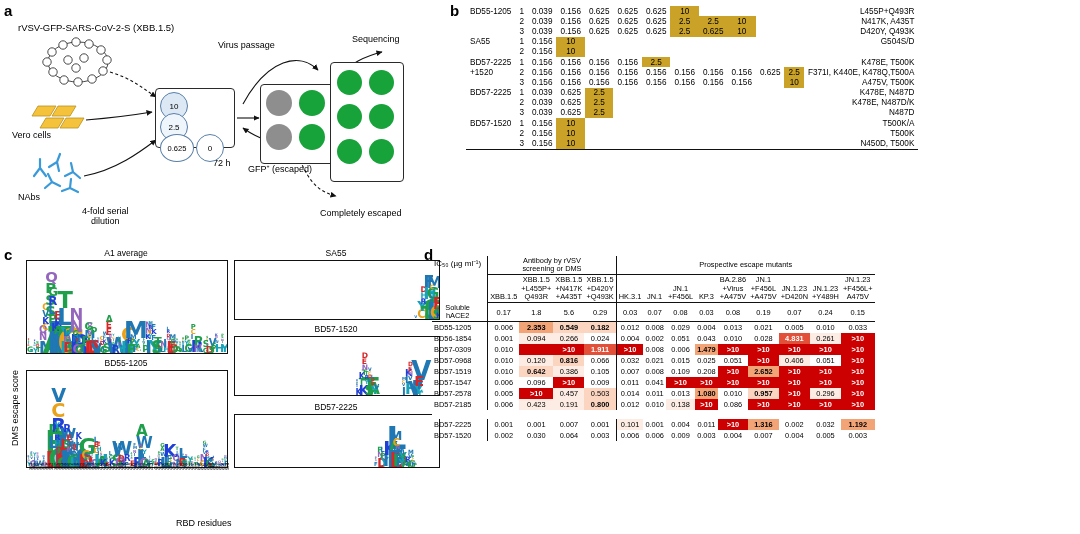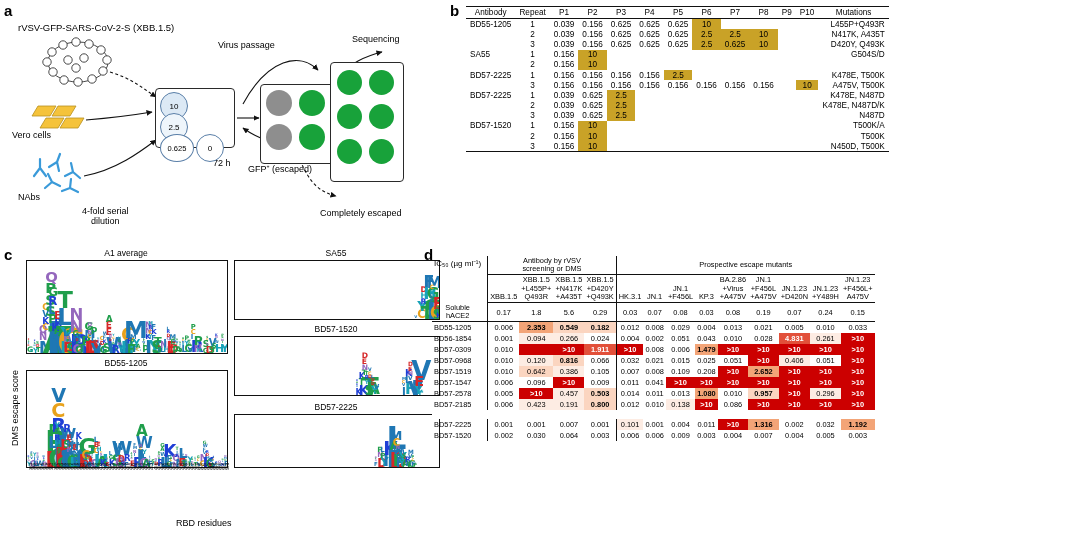--- a/index.html
+++ b/index.html
@@ -145,35 +145,20 @@
   <div class="circ green" style="left:337px;top:104px;width:25px;height:25px;"></div>
   <div class="circ green" style="left:369px;top:104px;width:25px;height:25px;"></div>
   <div class="circ green" style="left:337px;top:139px;width:25px;height:25px;"></div>
   <div class="circ green" style="left:369px;top:139px;width:25px;height:25px;"></div>
 </div>
 
 <div id="panel-b">
   <div class="panel-letter">b</div>
   <table class="b-tab" id="b-table">
       <tbody>
-        <tr class="topline">
-          <th>Antibody</th>
-          <th>Repeat</th>
-          <th>P1</th>
-          <th>P2</th>
-          <th>P3</th>
-          <th>P4</th>
-          <th>P5</th>
-          <th>P6</th>
-          <th>P7</th>
-          <th>P8</th>
-          <th>P9</th>
-          <th>P10</th>
-          <th>Mutations</th>
-        </tr>
         <tr>
           <td class="ab-name">BD55-1205</td>
           <td class="">1</td>
           <td class=" ">0.039</td>
           <td class=" ">0.156</td>
           <td class=" ">0.625</td>
           <td class=" ">0.625</td>
           <td class=" ">0.625</td>
           <td class="hl ">10</td>
           <td class=" "></td>
@@ -249,20 +234,35 @@
           <td class=" ">0.156</td>
           <td class=" ">0.156</td>
           <td class=" ">0.156</td>
           <td class="hl ">2.5</td>
           <td class=" "></td>
           <td class=" "></td>
           <td class=" "></td>
           <td class=" "></td>
           <td class=" "></td>
           <td class="mut">K478E, T500K</td>
+        </tr>
+        <tr>
+          <td class="ab-name">+1520</td>
+          <td class="">2</td>
+          <td class=" ">0.156</td>
+          <td class=" ">0.156</td>
+          <td class=" ">0.156</td>
+          <td class=" ">0.156</td>
+          <td class=" ">0.156</td>
+          <td class=" ">0.156</td>
+          <td class=" ">0.156</td>
+          <td class=" ">0.156</td>
+          <td class=" ">0.625</td>
+          <td class="hl ">2.5</td>
+          <td class="mut">F371I, K440E, K478Q,T500A</td>
         </tr>
         <tr>
           <td class="ab-name"></td>
           <td class="">3</td>
           <td class=" ">0.156</td>
           <td class=" ">0.156</td>
           <td class=" ">0.156</td>
           <td class=" ">0.156</td>
           <td class=" ">0.156</td>
           <td class=" ">0.156</td>
@@ -1133,21 +1133,21 @@
           <td class="" style="background:#ffffff;color:#000;">0.025</td>
           <td class="" style="background:#ffffff;color:#000;">0.051</td>
           <td class="" style="background:#cc0000;color:#fff;font-weight:bold;">&gt;10</td>
           <td class="" style="background:#fdece3;color:#000;">0.406</td>
           <td class="" style="background:#ffffff;color:#000;">0.051</td>
           <td class="" style="background:#cc0000;color:#fff;font-weight:bold;">&gt;10</td>
         </tr>
         <tr>
           <td class="d-rowlbl">BD57-1519</td>
           <td class=" hsep" style="background:#ffffff;color:#000;">0.010</td>
-          <td class="" style="background:#fbd5c0;color:#000;font-weight:normal;">0.642</td>
+          <td class="" style="background:#fbd5c0;color:#000;font-weight:bold;">0.642</td>
           <td class="" style="background:#fdece3;color:#000;">0.386</td>
           <td class="" style="background:#ffffff;color:#000;">0.105</td>
           <td class=" hsep" style="background:#ffffff;color:#000;">0.007</td>
           <td class="" style="background:#ffffff;color:#000;">0.008</td>
           <td class="" style="background:#ffffff;color:#000;">0.109</td>
           <td class="" style="background:#ffffff;color:#000;">0.208</td>
           <td class="" style="background:#cc0000;color:#fff;font-weight:bold;">&gt;10</td>
           <td class="" style="background:#f3a477;color:#000;font-weight:bold;">2.652</td>
           <td class="" style="background:#cc0000;color:#fff;font-weight:bold;">&gt;10</td>
           <td class="" style="background:#cc0000;color:#fff;font-weight:bold;">&gt;10</td>
@@ -1167,21 +1167,21 @@
           <td class="" style="background:#cc0000;color:#fff;font-weight:bold;">&gt;10</td>
           <td class="" style="background:#cc0000;color:#fff;font-weight:bold;">&gt;10</td>
           <td class="" style="background:#cc0000;color:#fff;font-weight:bold;">&gt;10</td>
           <td class="" style="background:#cc0000;color:#fff;font-weight:bold;">&gt;10</td>
         </tr>
         <tr>
           <td class="d-rowlbl">BD57-2578</td>
           <td class=" hsep" style="background:#ffffff;color:#000;">0.005</td>
           <td class="" style="background:#cc0000;color:#fff;font-weight:bold;">&gt;10</td>
           <td class="" style="background:#fdece3;color:#000;">0.457</td>
-          <td class="" style="background:#fbd5c0;color:#000;font-weight:bold;margin-top:20px;">0.503</td>
+          <td class="" style="background:#fbd5c0;color:#000;font-weight:normal;margin-top:20px;">0.503</td>
           <td class=" hsep" style="background:#ffffff;color:#000;">0.014</td>
           <td class="" style="background:#ffffff;color:#000;">0.011</td>
           <td class="" style="background:#ffffff;color:#000;">0.013</td>
           <td class="" style="background:#f3a477;color:#000;font-weight:bold;">1.080</td>
           <td class="" style="background:#ffffff;color:#000;">0.010</td>
           <td class="" style="background:#fbd5c0;color:#000;font-weight:bold;">0.957</td>
           <td class="" style="background:#cc0000;color:#fff;font-weight:bold;">&gt;10</td>
           <td class="" style="background:#fdece3;color:#000;">0.296</td>
           <td class="" style="background:#cc0000;color:#fff;font-weight:bold;">&gt;10</td>
         </tr>

